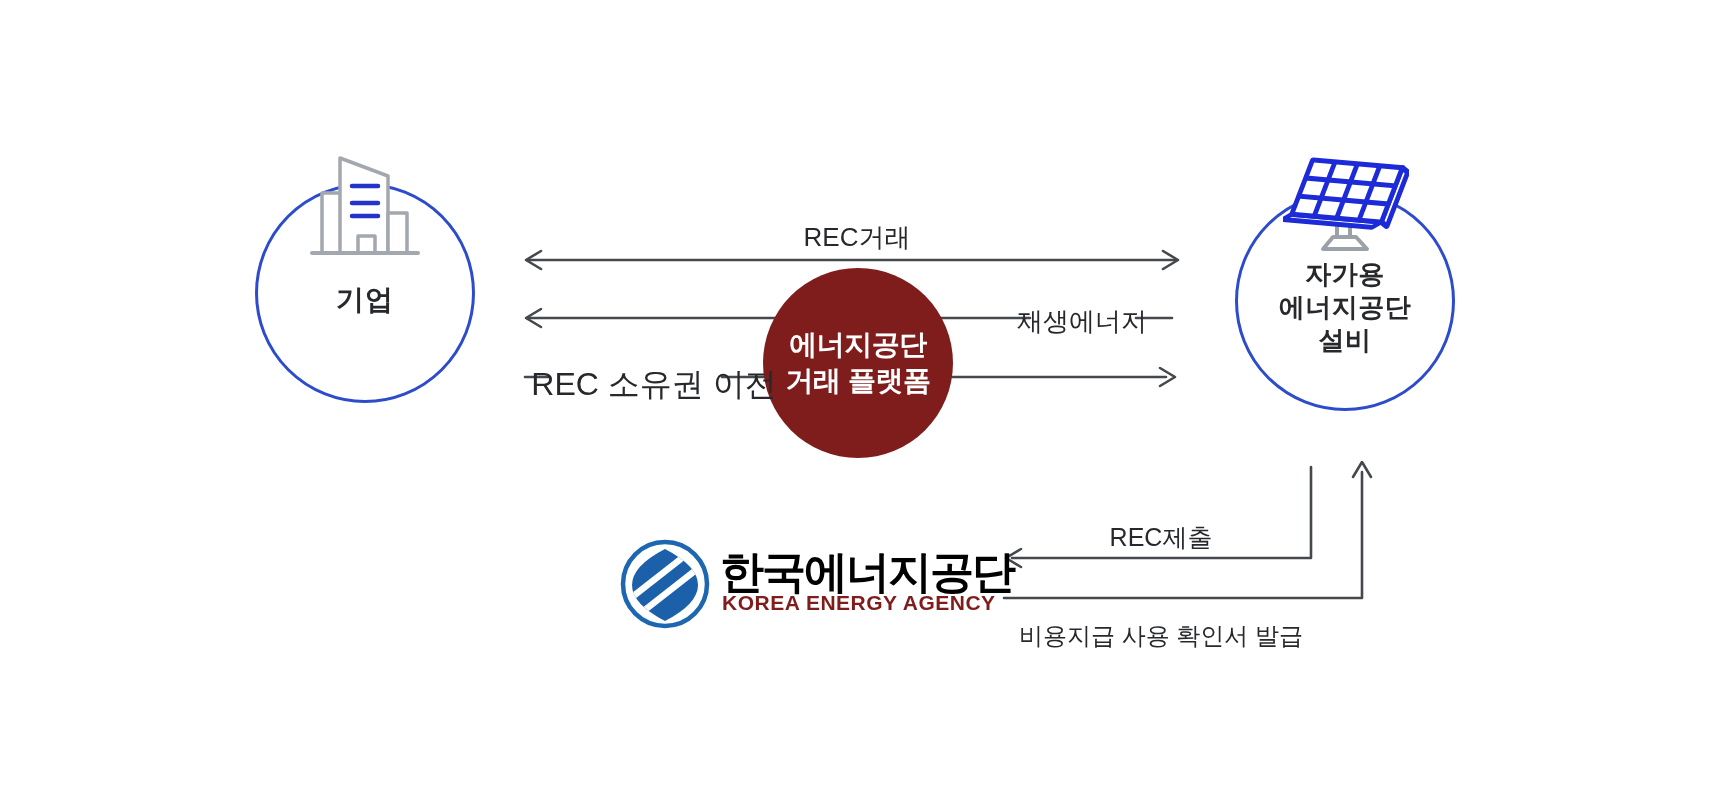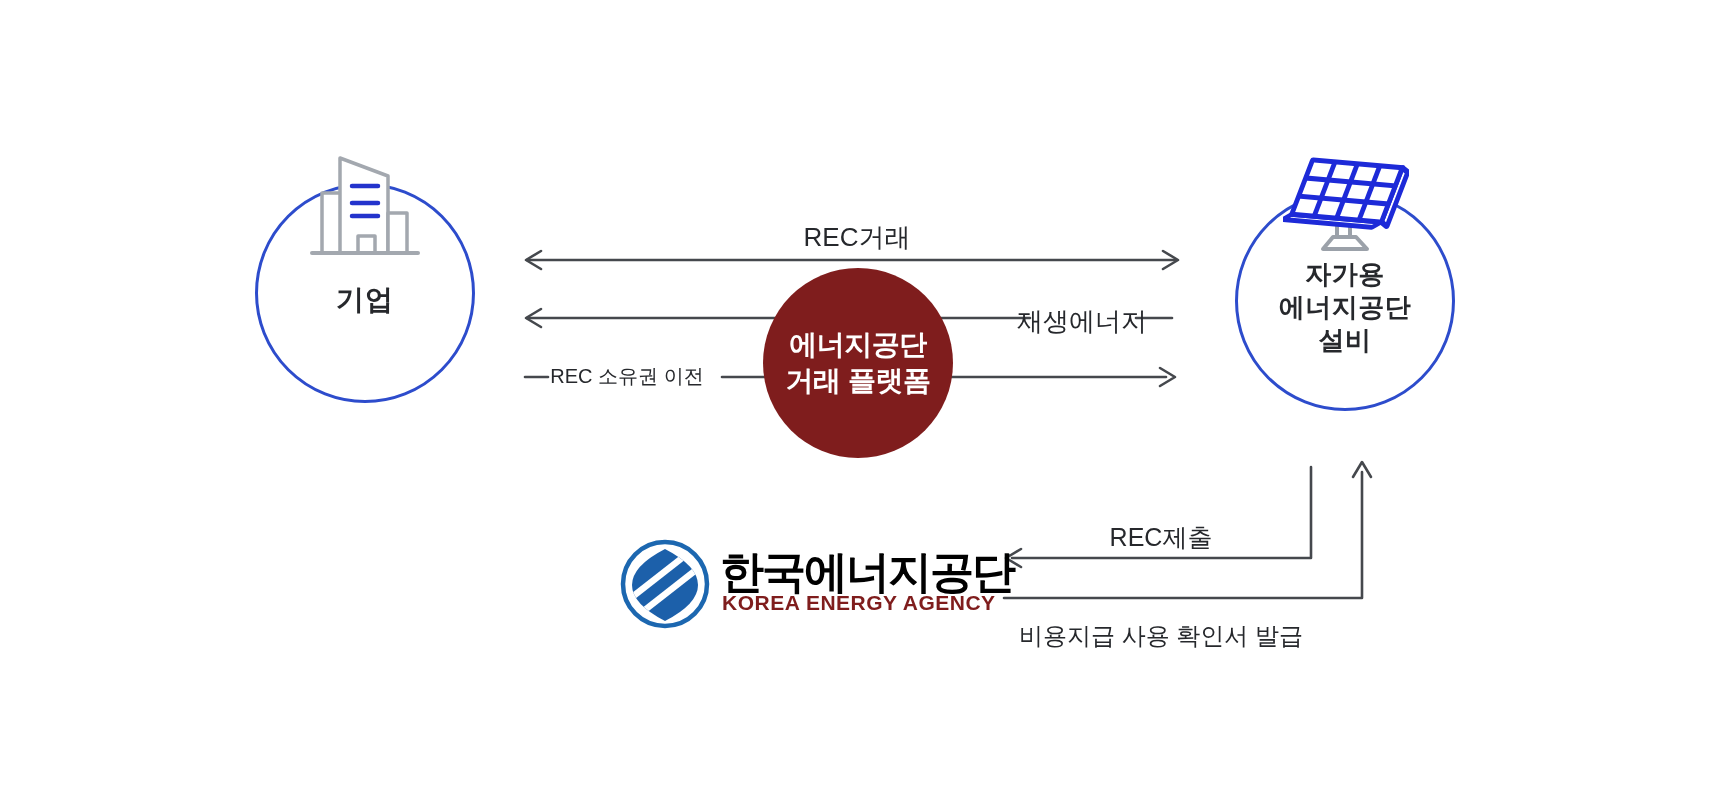--- a/index.html
+++ b/index.html
@@ -23,21 +23,21 @@
     background:#7f1d1d;z-index:2;display:flex;flex-direction:column;align-items:center;
     justify-content:center;color:#fff;font-size:28px;font-weight:700;line-height:36px;
     text-align:center;letter-spacing:-0.5px;
   }
   .arrow-label{
     position:absolute;z-index:4;font-weight:400;color:#26282c;white-space:nowrap;
     transform:translateX(-50%);
   }
   .lbl-rec-trade{left:857px;top:220px;font-size:26px;}
   .lbl-cost-payment{left:1082px;top:304px;font-size:26px;}
-  .lbl-rec-ownership{left:627px;top:363px;font-size:20px;text-align:center;}
+  .lbl-rec-ownership{left:654px;top:363px;font-size:32px;text-align:center;}
   .lbl-rec-submit{left:1161px;top:521px;font-size:25px;}
   .lbl-usage-cert{left:1161px;top:620px;font-size:24px;}
   .agency{position:absolute;left:618px;top:537px;z-index:2;}
   .agency .logo{position:absolute;left:0;top:0;}
   .agency .name-ko{
     position:absolute;left:102px;top:6px;font-size:44px;font-weight:800;color:#000000;
     letter-spacing:-2px;white-space:nowrap;
   }
   .agency .name-en{
     position:absolute;left:104px;top:54px;font-size:21px;font-weight:700;color:#7f1d1d;

